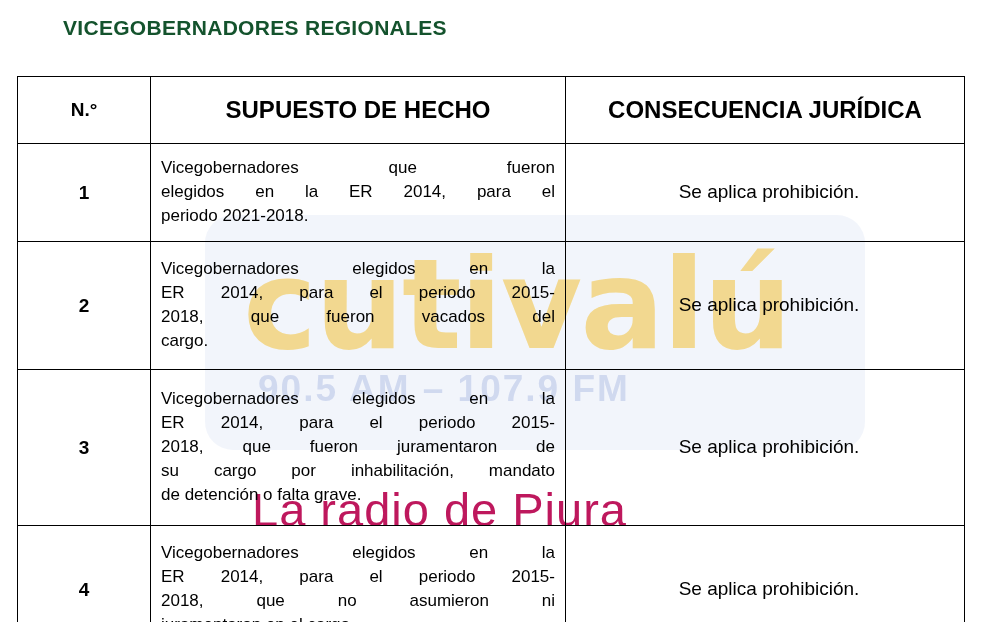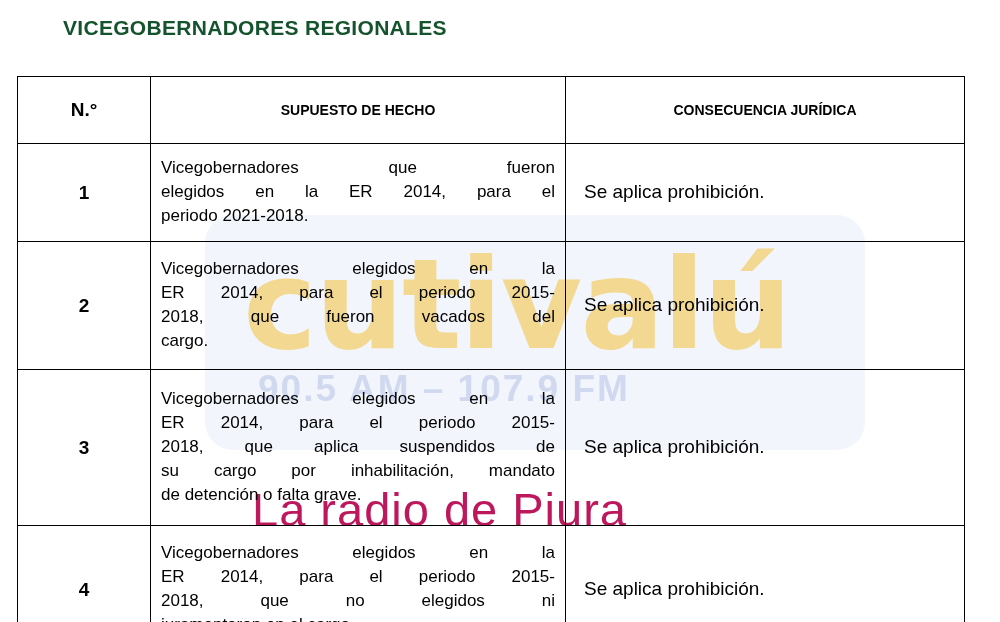--- a/index.html
+++ b/index.html
@@ -98,21 +98,21 @@
     border: 1px solid #000000;
     vertical-align: middle;
     background: transparent;
   }
   col.c-num { width: 133px; }
   col.c-sup { width: 415px; }
   col.c-con { width: 399px; }
 
   thead th {
     height: 66px;
-    font-size: 14px;
+    font-size: 24px;
     font-weight: bold;
     text-align: center;
     padding: 0 6px;
   }
   thead th.h-num { font-size: 19px; }
 
   td.num {
     text-align: center;
     font-size: 19px;
     font-weight: bold;
@@ -122,21 +122,21 @@
     text-align: justify;
     text-align-last: justify;
     padding: 7px 10px 8px 10px;
     line-height: 1.42;
   }
   td.sup .last {
     text-align-last: left;
   }
   td.con {
     font-size: 19px;
-    text-align: left;
+    text-align: center;
     padding: 6px 10px 6px 18px;
     line-height: 1.4;
   }
   .row-1 td { height: 82px; }
   .row-2 td { height: 112px; }
   .row-3 td { height: 140px; }
   .row-4 td { height: 112px; }
 </style>
 </head>
 <body>
@@ -183,32 +183,32 @@
           <div>2018, que fueron vacados del</div>
           <div class="last">cargo.</div>
         </td>
         <td class="con">Se aplica prohibición.</td>
       </tr>
       <tr class="row-3">
         <td class="num">3</td>
         <td class="sup">
           <div>Vicegobernadores elegidos en la</div>
           <div>ER 2014, para el periodo 2015-</div>
-          <div>2018, que aplica suspendidos de</div>
+          <div>2018, que fueron juramentaron de</div>
           <div>su cargo por inhabilitación, mandato</div>
           <div class="last">de detención o falta grave.</div>
         </td>
         <td class="con">Se aplica prohibición.</td>
       </tr>
       <tr class="row-4">
         <td class="num">4</td>
         <td class="sup">
           <div>Vicegobernadores elegidos en la</div>
           <div>ER 2014, para el periodo 2015-</div>
-          <div>2018, que no elegidos ni</div>
+          <div>2018, que no asumieron ni</div>
           <div class="last">juramentaron en el cargo.</div>
         </td>
         <td class="con">Se aplica prohibición.</td>
       </tr>
     </tbody>
   </table>
 
 </div>
 
 </body></html>

